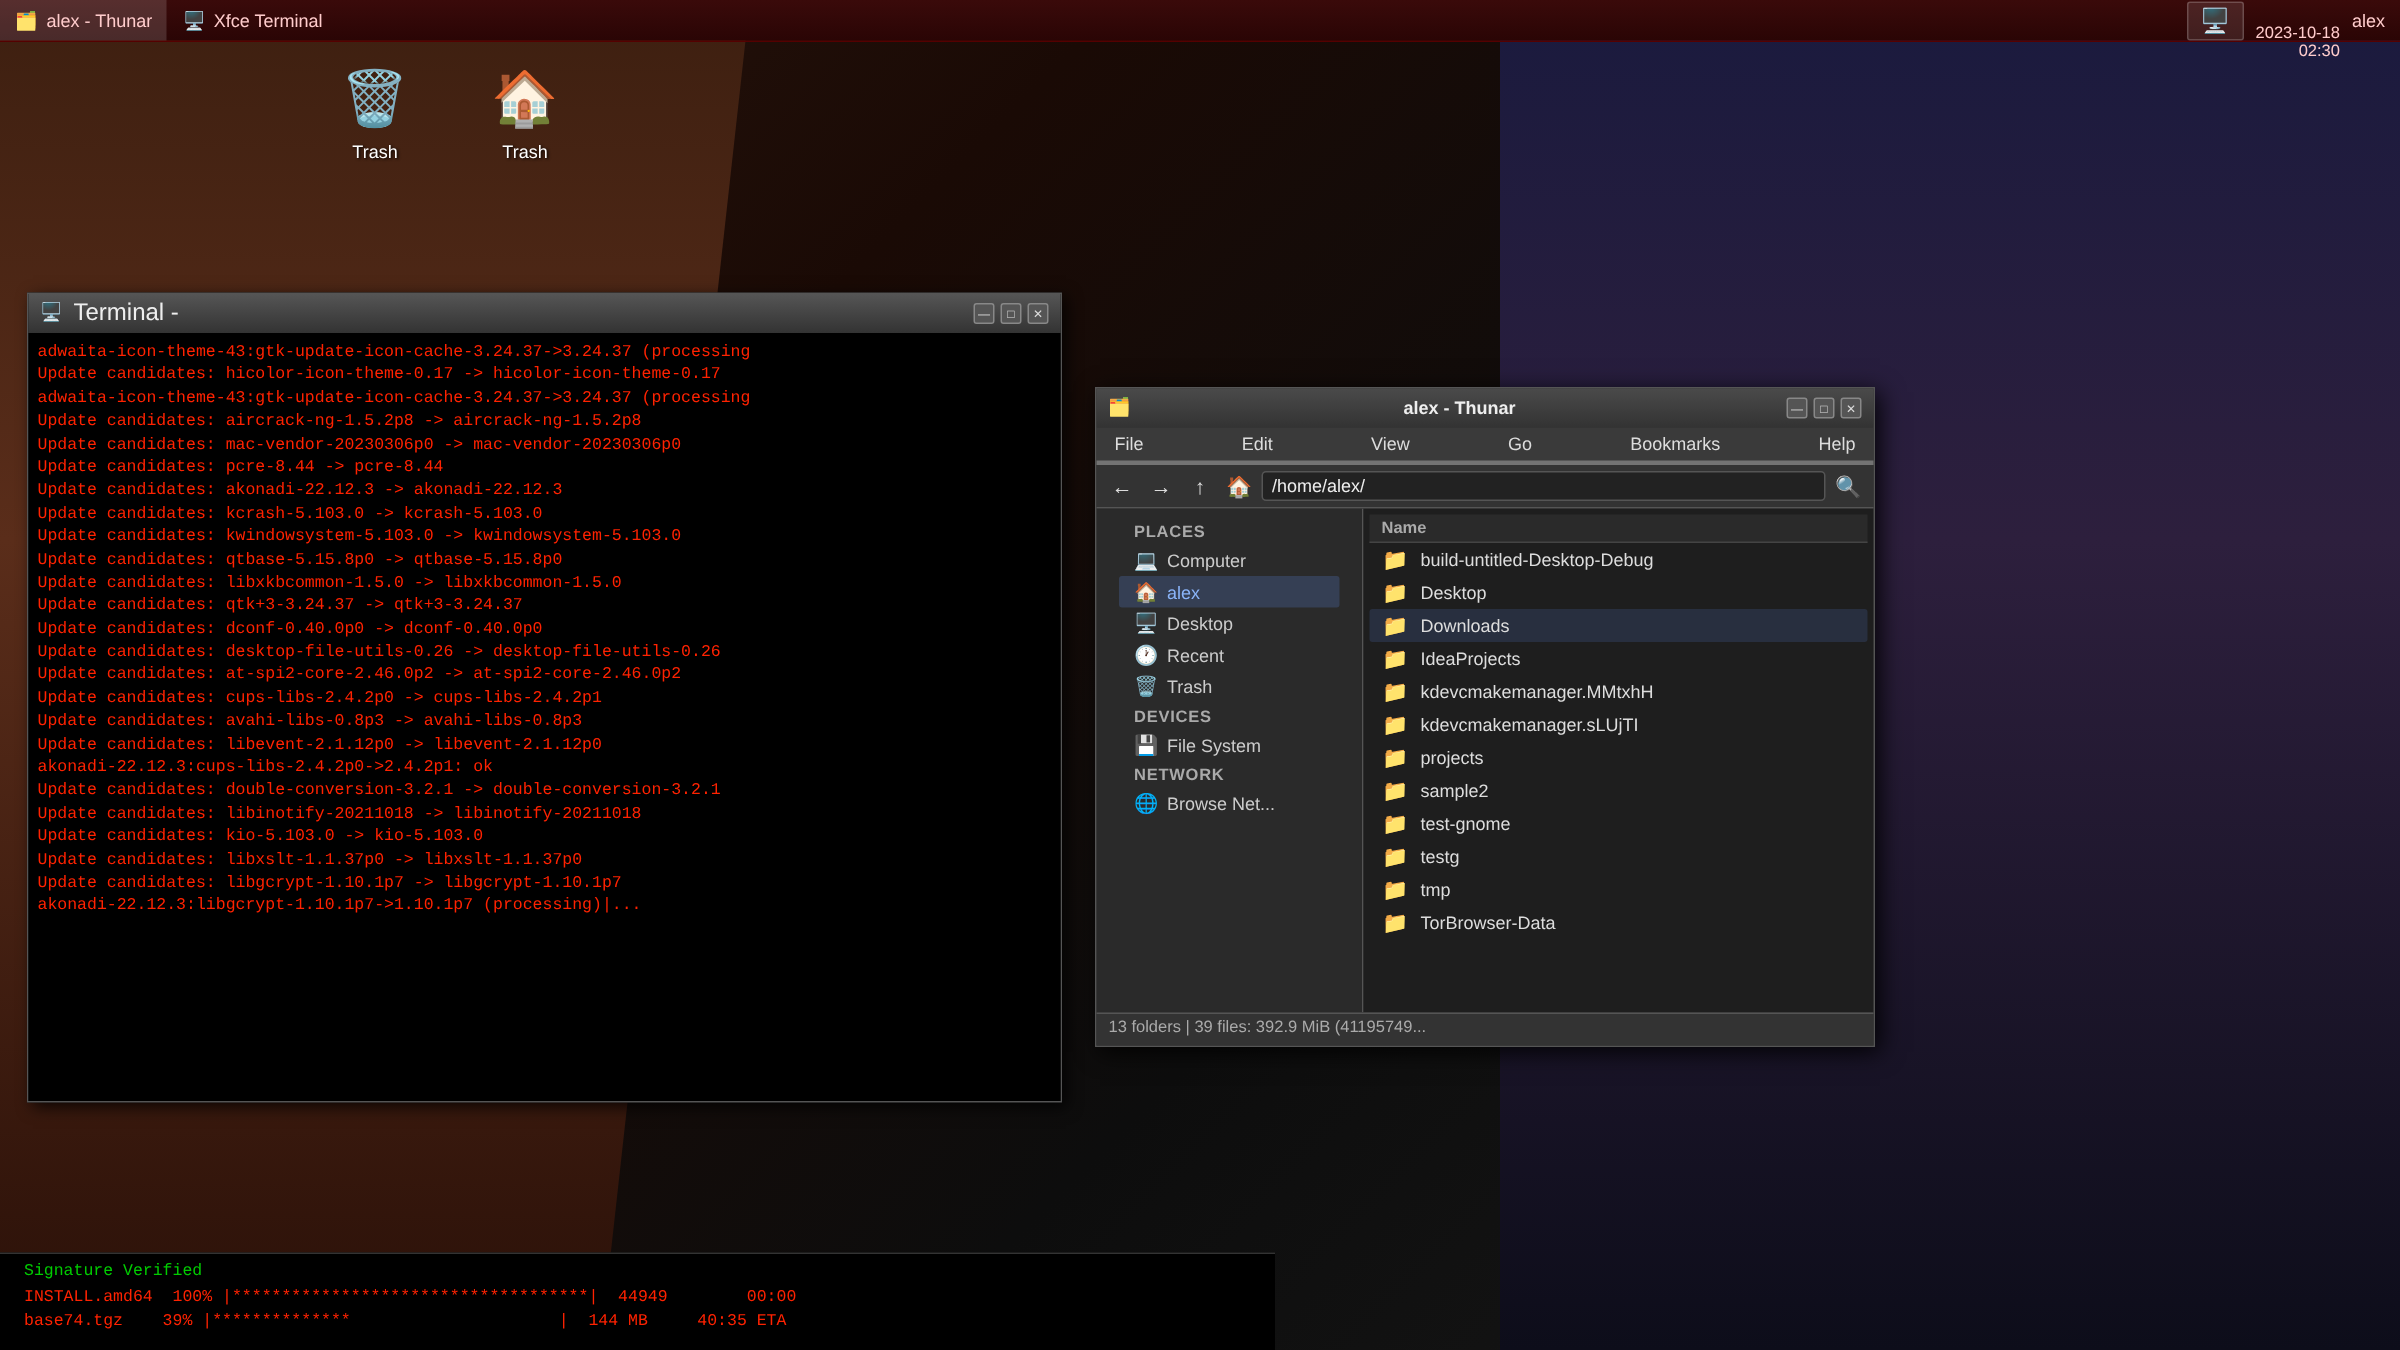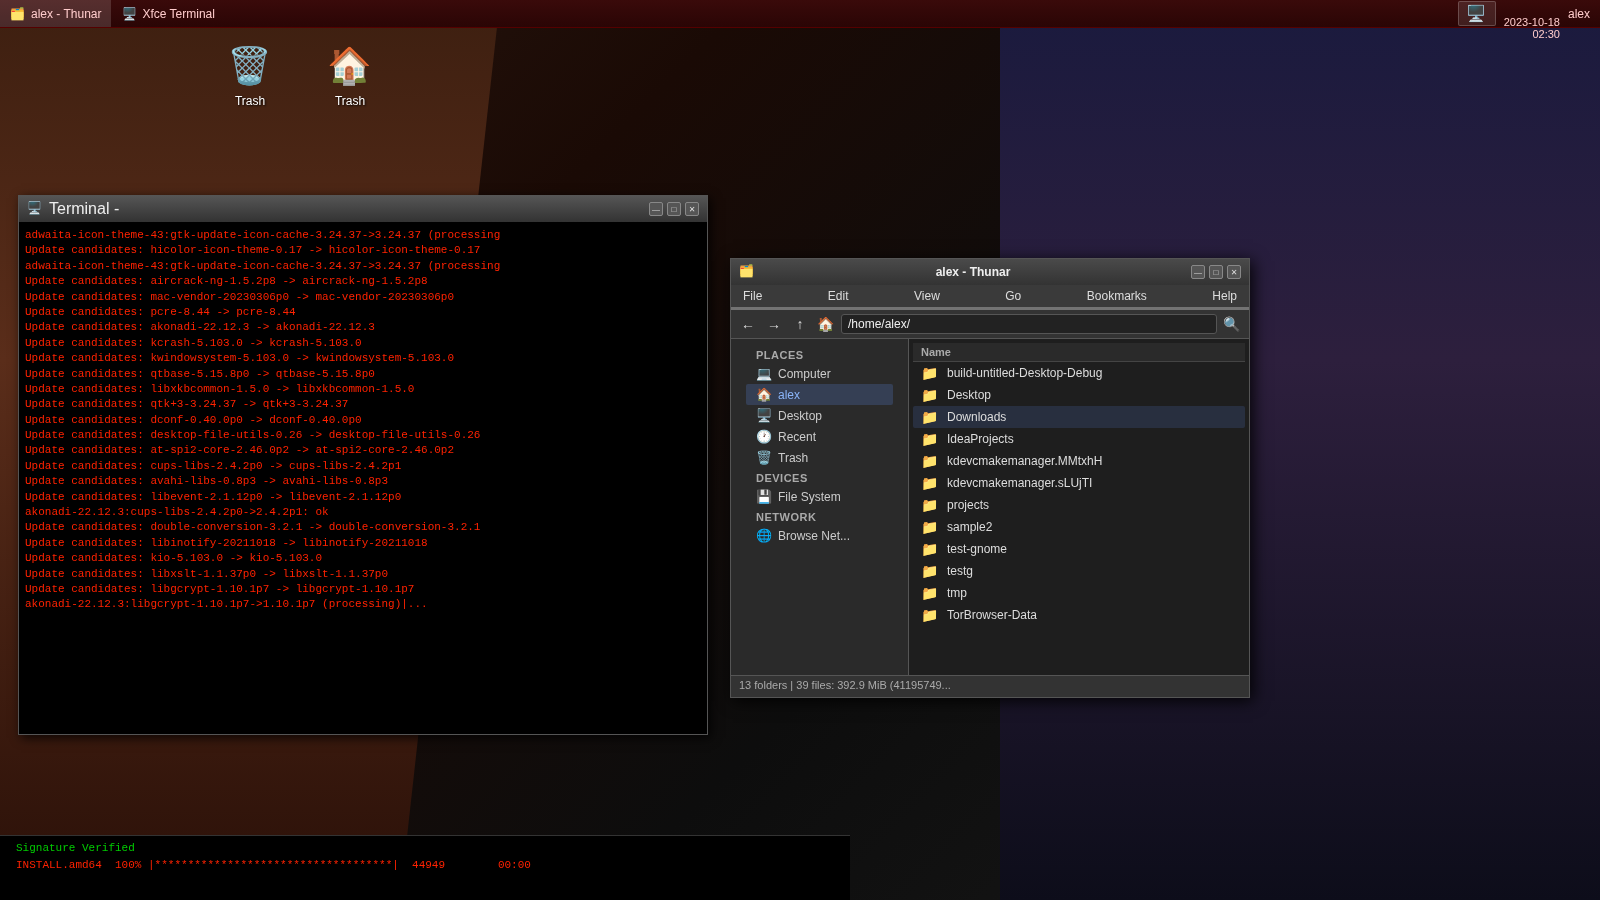--- a/index.html
+++ b/index.html
@@ -458,20 +458,21 @@
       <div style="color: rgb(255, 34, 0); font-family: &quot;Courier New&quot;, monospace; font-size: 11px;">Update candidates: kio-5.103.0 -&gt; kio-5.103.0</div>
       <div style="color: rgb(255, 34, 0); font-family: &quot;Courier New&quot;, monospace; font-size: 11px;">Update candidates: libxslt-1.1.37p0 -&gt; libxslt-1.1.37p0</div>
       <div style="color: rgb(255, 34, 0); font-family: &quot;Courier New&quot;, monospace; font-size: 11px;">Update candidates: libgcrypt-1.10.1p7 -&gt; libgcrypt-1.10.1p7</div>
       <div style="color: rgb(255, 34, 0); font-family: &quot;Courier New&quot;, monospace; font-size: 11px;">akonadi-22.12.3:libgcrypt-1.10.1p7-&gt;1.10.1p7 (processing)|...</div>
     </div>
 </div>
 
 <div id="bottom-terminal">
   <div style="color:#00cc00;">Signature Verified</div>
   <div style="color:#ff2200;">INSTALL.amd64&nbsp; 100% |************************************|&nbsp; 44949 &nbsp;&nbsp;&nbsp;&nbsp;&nbsp;&nbsp; 00:00</div>
+  <div style="color:#ff2200;">base74.tgz&nbsp;&nbsp;&nbsp; 39% |**************&nbsp;&nbsp;&nbsp;&nbsp;&nbsp;&nbsp;&nbsp;&nbsp;&nbsp;&nbsp;&nbsp;&nbsp;&nbsp;&nbsp;&nbsp;&nbsp;&nbsp;&nbsp;&nbsp;&nbsp;&nbsp;|&nbsp; 144 MB &nbsp;&nbsp;&nbsp; 40:35 ETA</div>
 </div>
 
 <div id="thunar-window">
   <div class="thunar-titlebar">
     <span class="titlebar-icon">🗂️</span>
     <span class="thunar-title">alex - Thunar</span>
     <div class="window-controls">
       <div class="win-btn">—</div>
       <div class="win-btn">□</div>
       <div class="win-btn">✕</div>

